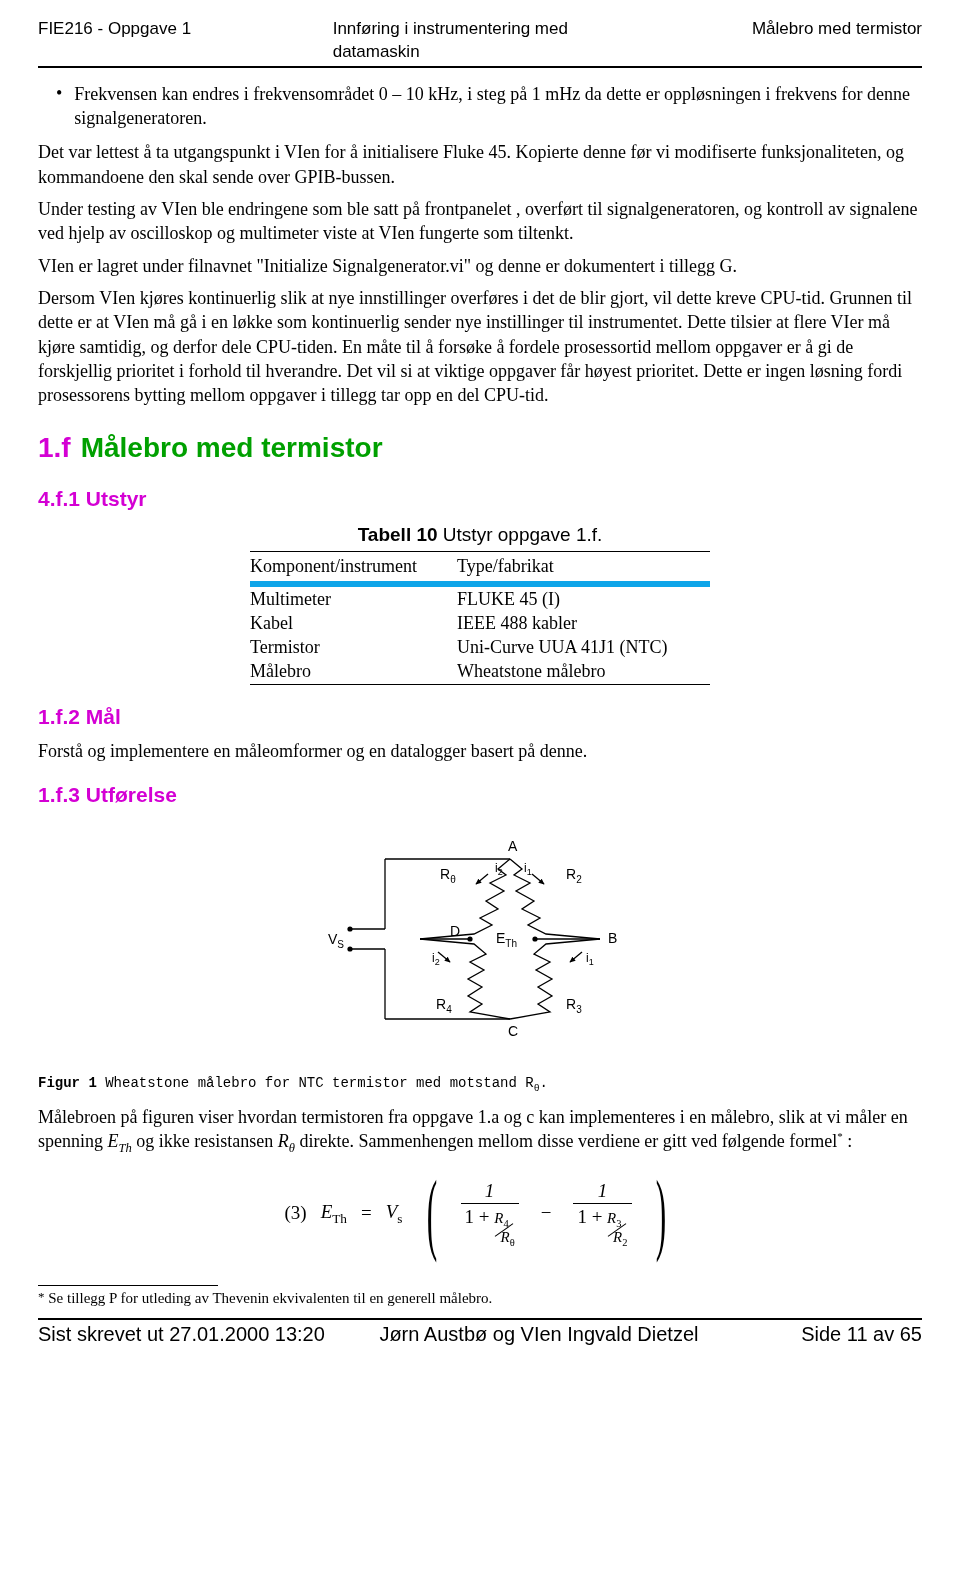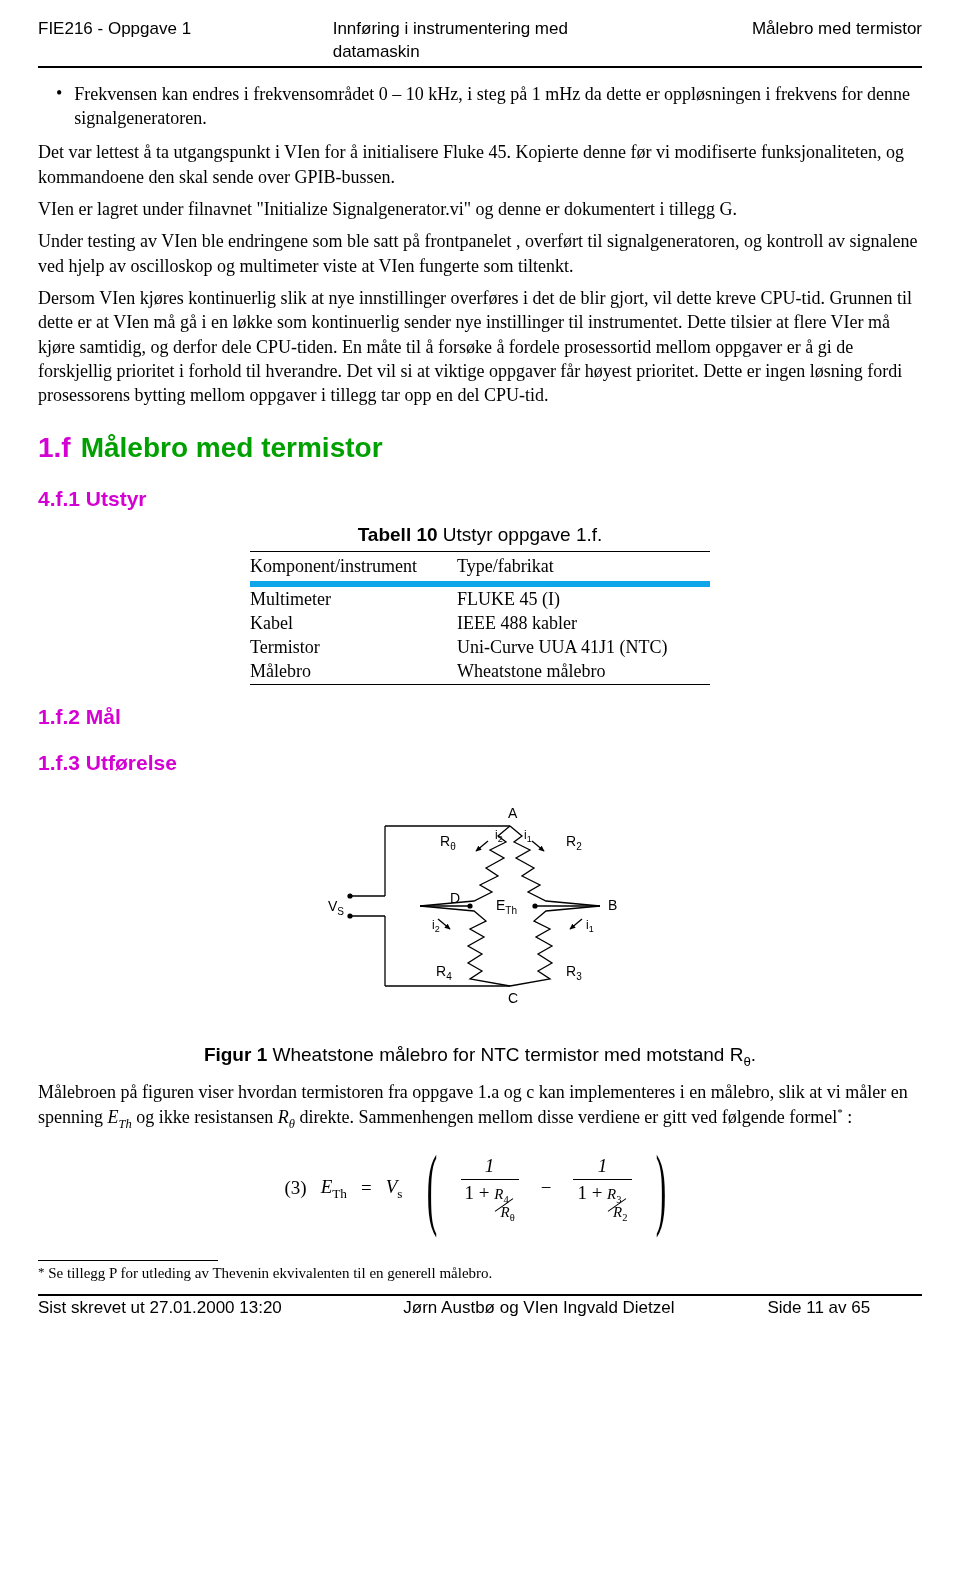--- a/index.html
+++ b/index.html
@@ -81,23 +81,22 @@
   }
   table.eq-table td {
     padding: 0 8px 0 0;
   }
   .eq-table thead th:first-child { width: 45%; }
   .figure-wrap {
     text-align: center;
     margin: 14px 0 4px 0;
   }
   .fig-caption {
-    font-family: Liberation Sans, sans-serif;
-    font-size: 19px;
-    text-align: center;
+    font-family: Liberation Mono, monospace;
+    font-size: 14px;
     margin: 14px 0 10px 0;
   }
   .fig-caption b { font-weight: bold; }
   .equation-row {
     display: flex;
     justify-content: center;
     align-items: center;
     gap: 14px;
     margin: 20px 0 24px 0;
     font-family: "Times New Roman", serif;
@@ -140,48 +139,48 @@
   }
   .footnote .star { font-size: 13px; vertical-align: top; }
   .footer-rule {
     border: none;
     border-top: 2px solid #000;
     margin: 4px 0 1px 0;
   }
   .footer-row {
     display: flex;
     font-family: Arial, Helvetica, sans-serif;
-    font-size: 17px;
+    font-size: 20px;
     padding-bottom: 12px;
   }
   .footer-left { flex: 1.1; text-align: left; }
   .footer-center { flex: 1.2; text-align: center; }
-  .footer-right { flex: 0.7; text-align: center; }
+  .footer-right { flex: 0.7; text-align: right; }
   svg text { font-family: Arial, sans-serif; }
 </style>
 </head>
 <body>
 
 <div class="page">
 
   <div class="header-row">
     <div class="header-left">FIE216 - Oppgave 1</div>
     <div class="header-center">Innføring i instrumentering med datamaskin</div>
     <div class="header-right">Målebro med termistor</div>
   </div>
   <hr class="header-rule">
 
   <div class="bullet-block">
     <div class="bullet-dot">•</div>
     <div>Frekvensen kan endres i frekvensområdet 0 – 10 kHz, i steg på 1 mHz da dette er oppløsningen i frekvens for denne signalgeneratoren.</div>
   </div>
 
   <p class="para">Det var lettest å ta utgangspunkt i VIen for å initialisere Fluke 45. Kopierte denne før vi modifiserte funksjonaliteten, og kommandoene den skal sende over GPIB-bussen.</p>
+  <p class="para">Under testing av VIen ble endringene som ble satt på frontpanelet , overført til signalgeneratoren, og kontroll av signalene ved hjelp av oscilloskop og multimeter viste at VIen fungerte som tiltenkt.</p>
   <p class="para">VIen er lagret under filnavnet "Initialize Signalgenerator.vi" og denne er dokumentert i tillegg G.</p>
-  <p class="para">Under testing av VIen ble endringene som ble satt på frontpanelet , overført til signalgeneratoren, og kontroll av signalene ved hjelp av oscilloskop og multimeter viste at VIen fungerte som tiltenkt.</p>
   <p class="para">Dersom VIen kjøres kontinuerlig slik at nye innstillinger overføres i det de blir gjort, vil dette kreve CPU-tid. Grunnen til dette er at VIen må gå i en løkke som kontinuerlig sender nye instillinger til instrumentet. Dette tilsier at flere VIer må kjøre samtidig, og derfor dele CPU-tiden. En måte til å forsøke å fordele prosessortid mellom oppgaver er å gi de forskjellig prioritet i forhold til hverandre. Det vil si at viktige oppgaver får høyest prioritet. Dette er ingen løsning fordi prosessorens bytting mellom oppgaver i tillegg tar opp en del CPU-tid.</p>
 
   <h2 class="section">
     <span class="num">1.f</span><span class="txt">Målebro med termistor</span>
   </h2>
 
   <h3 class="subsection">4.f.1   Utstyr</h3>
 
   <div class="tbl-title">
     <b>Tabell 10</b><span> Utstyr oppgave 1.f.</span>
@@ -209,20 +208,21 @@
           </tr>
         <tr>
             <td>Målebro</td>
             <td>Wheatstone målebro</td>
           </tr>
       </tbody>
     </table>
   </div>
 
   <h3 class="subsection">1.f.2   Mål</h3>
+  <p class="para">Forstå og implementere en måleomformer og en datalogger basert på denne.</p>
 
   <h3 class="subsection">1.f.3   Utførelse</h3>
 
   <div class="figure-wrap">
     <svg width="340" height="230" viewBox="0 0 340 230">
       <defs>
         <marker id="arr" viewBox="0 0 10 10" refX="8" refY="5" markerWidth="5" markerHeight="5" orient="auto">
           <path d="M0,1 L9,5 L0,9 Z" fill="#000"></path>
         </marker>
       </defs>

